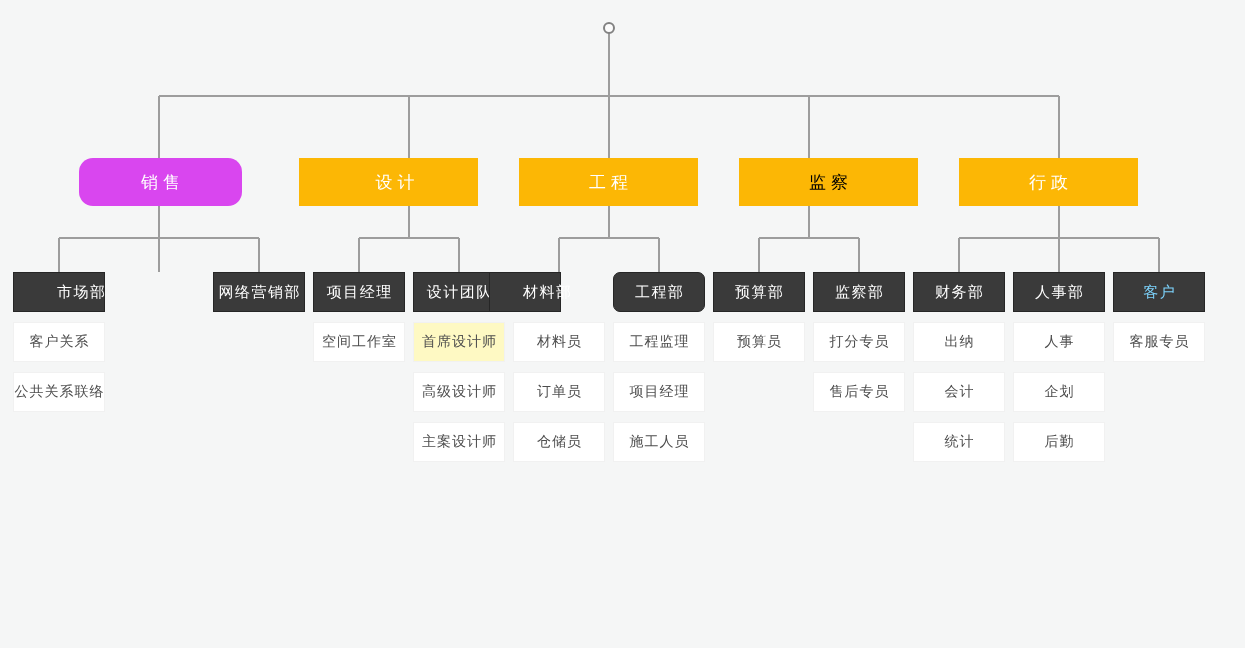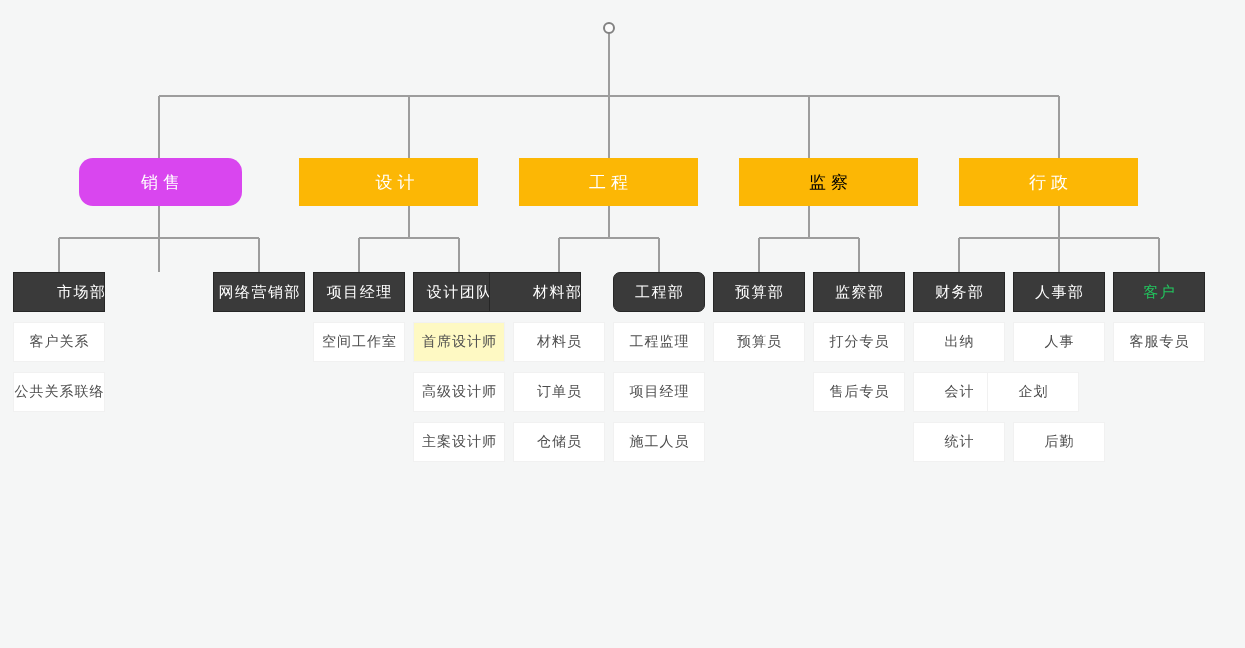--- a/index.html
+++ b/index.html
@@ -92,39 +92,39 @@
     <div class="node role" style="left: 13px; top: 372px; width: 92px; height: 40px; background: rgb(255, 255, 255); color: rgb(77, 77, 77);">公共关系联络</div>
     <div class="node sub" style="left: 213px; top: 272px; width: 92px; height: 40px; background: rgb(58, 58, 58); color: rgb(255, 255, 255);">网络营销部</div>
     <div class="node dept" style="left: 79px; top: 158px; width: 163px; height: 48px; background: #d946ef; color: rgb(255, 255, 255); border-radius: 14px;">销售</div>
     <div class="node sub" style="left: 313px; top: 272px; width: 92px; height: 40px; background: rgb(58, 58, 58); color: rgb(255, 255, 255);">项目经理</div>
     <div class="node role" style="left: 313px; top: 322px; width: 92px; height: 40px; background: rgb(255, 255, 255); color: rgb(77, 77, 77);">空间工作室</div>
     <div class="node sub" style="left: 413px; top: 272px; width: 92px; height: 40px; background: rgb(58, 58, 58); color: rgb(255, 255, 255);">设计团队</div>
     <div class="node role" style="left: 413px; top: 322px; width: 92px; height: 40px; background: #fef9c3; color: rgb(77, 77, 77);">首席设计师</div>
     <div class="node role" style="left: 413px; top: 372px; width: 92px; height: 40px; background: rgb(255, 255, 255); color: rgb(77, 77, 77);">高级设计师</div>
     <div class="node role" style="left: 413px; top: 422px; width: 92px; height: 40px; background: rgb(255, 255, 255); color: rgb(77, 77, 77);">主案设计师</div>
     <div class="node dept" style="left: 299px; top: 158px; width: 179px; height: 48px; background: rgb(252, 183, 5); color: rgb(255, 255, 255); padding-left: 13px;">设计</div>
-    <div class="node sub" style="left: 489px; top: 272px; width: 92px; height: 40px; background: rgb(58, 58, 58); color: rgb(255, 255, 255); padding-left: 44px;">材料部</div>
+    <div class="node sub" style="left: 489px; top: 272px; width: 72px; height: 40px; background: rgb(58, 58, 58); color: rgb(255, 255, 255); padding-left: 44px;">材料部</div>
     <div class="node role" style="left: 513px; top: 322px; width: 92px; height: 40px; background: rgb(255, 255, 255); color: rgb(77, 77, 77);">材料员</div>
     <div class="node role" style="left: 513px; top: 372px; width: 92px; height: 40px; background: rgb(255, 255, 255); color: rgb(77, 77, 77);">订单员</div>
     <div class="node role" style="left: 513px; top: 422px; width: 92px; height: 40px; background: rgb(255, 255, 255); color: rgb(77, 77, 77);">仓储员</div>
     <div class="node sub" style="left: 613px; top: 272px; width: 92px; height: 40px; background: rgb(58, 58, 58); color: rgb(255, 255, 255); border-radius: 7px;">工程部</div>
     <div class="node role" style="left: 613px; top: 322px; width: 92px; height: 40px; background: rgb(255, 255, 255); color: rgb(77, 77, 77);">工程监理</div>
     <div class="node role" style="left: 613px; top: 372px; width: 92px; height: 40px; background: rgb(255, 255, 255); color: rgb(77, 77, 77);">项目经理</div>
     <div class="node role" style="left: 613px; top: 422px; width: 92px; height: 40px; background: rgb(255, 255, 255); color: rgb(77, 77, 77);">施工人员</div>
     <div class="node dept" style="left: 519px; top: 158px; width: 179px; height: 48px; background: rgb(252, 183, 5); color: rgb(255, 255, 255);">工程</div>
     <div class="node sub" style="left: 713px; top: 272px; width: 92px; height: 40px; background: rgb(58, 58, 58); color: rgb(255, 255, 255);">预算部</div>
     <div class="node role" style="left: 713px; top: 322px; width: 92px; height: 40px; background: rgb(255, 255, 255); color: rgb(77, 77, 77);">预算员</div>
     <div class="node sub" style="left: 813px; top: 272px; width: 92px; height: 40px; background: rgb(58, 58, 58); color: rgb(255, 255, 255);">监察部</div>
     <div class="node role" style="left: 813px; top: 322px; width: 92px; height: 40px; background: rgb(255, 255, 255); color: rgb(77, 77, 77);">打分专员</div>
     <div class="node role" style="left: 813px; top: 372px; width: 92px; height: 40px; background: rgb(255, 255, 255); color: rgb(77, 77, 77);">售后专员</div>
     <div class="node dept" style="left: 739px; top: 158px; width: 179px; height: 48px; background: rgb(252, 183, 5); color: #000000;">监察</div>
     <div class="node sub" style="left: 913px; top: 272px; width: 92px; height: 40px; background: rgb(58, 58, 58); color: rgb(255, 255, 255);">财务部</div>
     <div class="node role" style="left: 913px; top: 322px; width: 92px; height: 40px; background: rgb(255, 255, 255); color: rgb(77, 77, 77);">出纳</div>
     <div class="node role" style="left: 913px; top: 372px; width: 92px; height: 40px; background: rgb(255, 255, 255); color: rgb(77, 77, 77);">会计</div>
     <div class="node role" style="left: 913px; top: 422px; width: 92px; height: 40px; background: rgb(255, 255, 255); color: rgb(77, 77, 77);">统计</div>
     <div class="node sub" style="left: 1013px; top: 272px; width: 92px; height: 40px; background: rgb(58, 58, 58); color: rgb(255, 255, 255);">人事部</div>
     <div class="node role" style="left: 1013px; top: 322px; width: 92px; height: 40px; background: rgb(255, 255, 255); color: rgb(77, 77, 77);">人事</div>
-    <div class="node role" style="left: 987px; top: 372px; width: 92px; height: 40px; background: rgb(255, 255, 255); color: rgb(77, 77, 77);">企划</div>
+    <div class="node role" style="left: 1013px; top: 372px; width: 92px; height: 40px; background: rgb(255, 255, 255); color: rgb(77, 77, 77);">企划</div>
     <div class="node role" style="left: 1013px; top: 422px; width: 92px; height: 40px; background: rgb(255, 255, 255); color: rgb(77, 77, 77);">后勤</div>
-    <div class="node sub" style="left: 1113px; top: 272px; width: 92px; height: 40px; background: rgb(58, 58, 58); color: #22c55e;">客户</div>
+    <div class="node sub" style="left: 1113px; top: 272px; width: 92px; height: 40px; background: rgb(58, 58, 58); color: #7dd3fc;">客户</div>
     <div class="node role" style="left: 1113px; top: 322px; width: 92px; height: 40px; background: rgb(255, 255, 255); color: rgb(77, 77, 77);">客服专员</div>
     <div class="node dept" style="left: 959px; top: 158px; width: 179px; height: 48px; background: rgb(252, 183, 5); color: rgb(255, 255, 255);">行政</div>
   </div>
 
 </body></html>

